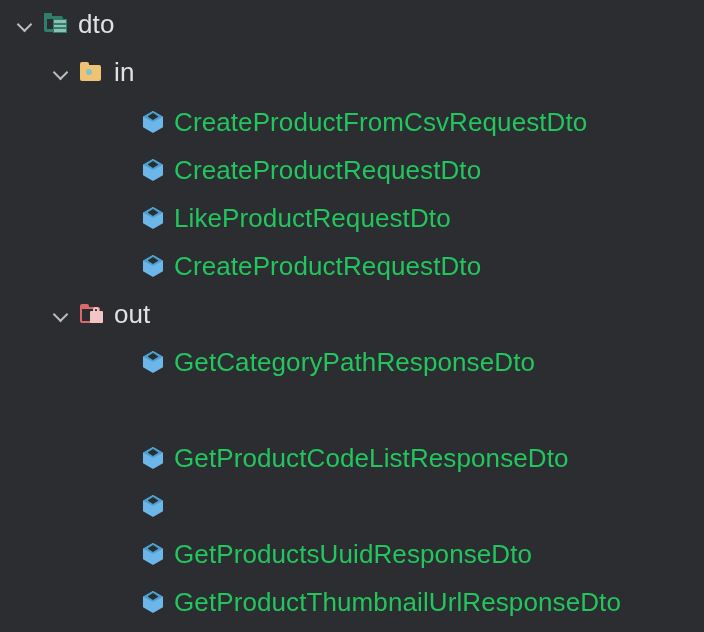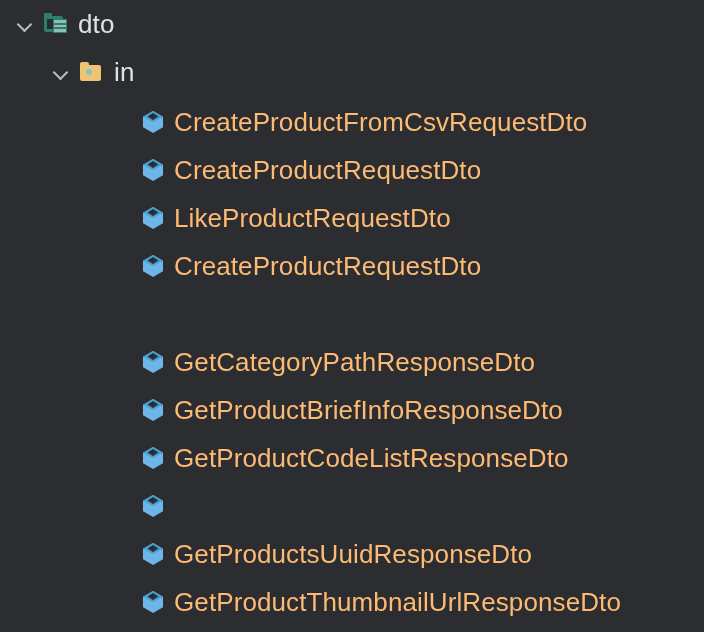--- a/index.html
+++ b/index.html
@@ -209,21 +209,21 @@
     top: 3px;
     width: 11px;
     height: 7px;
     background: #2b2d30;
     clip-path: polygon(50% 0%, 100% 50%, 50% 100%, 0% 50%);
   }
 
   
   .label {
     font-size: 26px;
-    color: #fdba74;
+    color: #22c55e;
     letter-spacing: 0.1px;
     line-height: 1;
   }
   .label-folder { color: #dfe1e5; }
 </style>
 </head>
 <body>
 
 <div id="tree">
 
@@ -283,40 +283,41 @@
   <div class="row" style="top:242px">
     <div class="pad-2"></div>
     <div class="icon icon-class">
       <div class="cube"></div>
         <div class="face"></div>
         <div class="notch"></div>
     </div>
     <span class="label">CreateProductRequestDto</span>
   </div>
 
+  <div class="row" style="top:290px">
+    <div class="pad-1"></div>
+    <div class="chevron"></div>
+    <div class="icon icon-folder folder-out">
+      <div class="ftab"></div>
+        <div class="fbody"></div>
+        <div class="bag"></div>
+    </div>
+    <span class="label label-folder">out</span>
+  </div>
 
   <div class="row" style="top:338px">
     <div class="pad-2"></div>
     <div class="icon icon-class">
       <div class="cube"></div>
         <div class="face"></div>
         <div class="notch"></div>
     </div>
     <span class="label">GetCategoryPathResponseDto</span>
   </div>
 
-  <div class="row" style="top:386px">
-    <div class="pad-2"></div>
-    <div class="icon icon-class">
-      <div class="cube"></div>
-        <div class="face"></div>
-        <div class="notch"></div>
-    </div>
-    <span class="label">GetProductBriefInfoResponseDto</span>
-  </div>
 
   <div class="row" style="top:434px">
     <div class="pad-2"></div>
     <div class="icon icon-class">
       <div class="cube"></div>
         <div class="face"></div>
         <div class="notch"></div>
     </div>
     <span class="label">GetProductCodeListResponseDto</span>
   </div>

